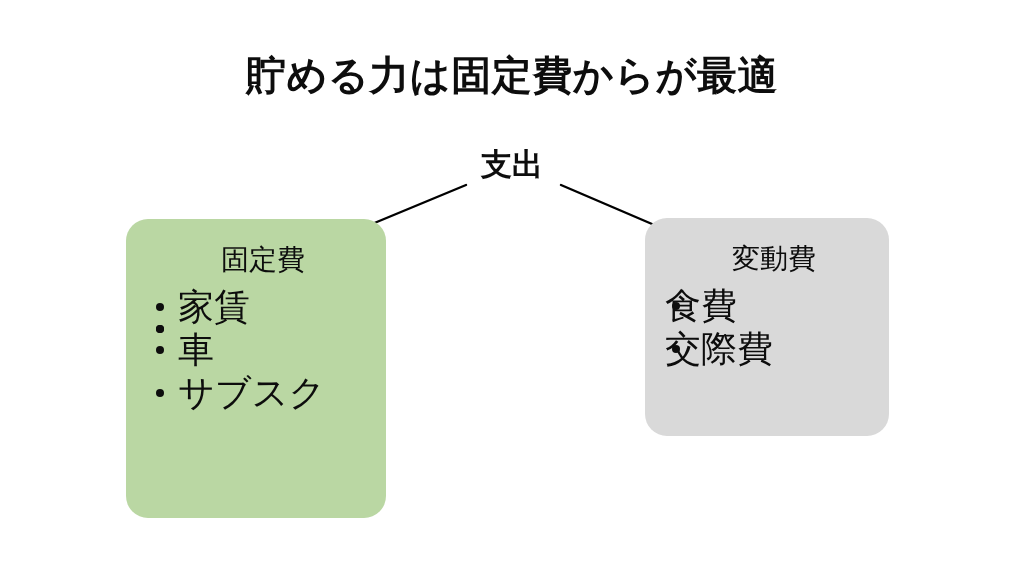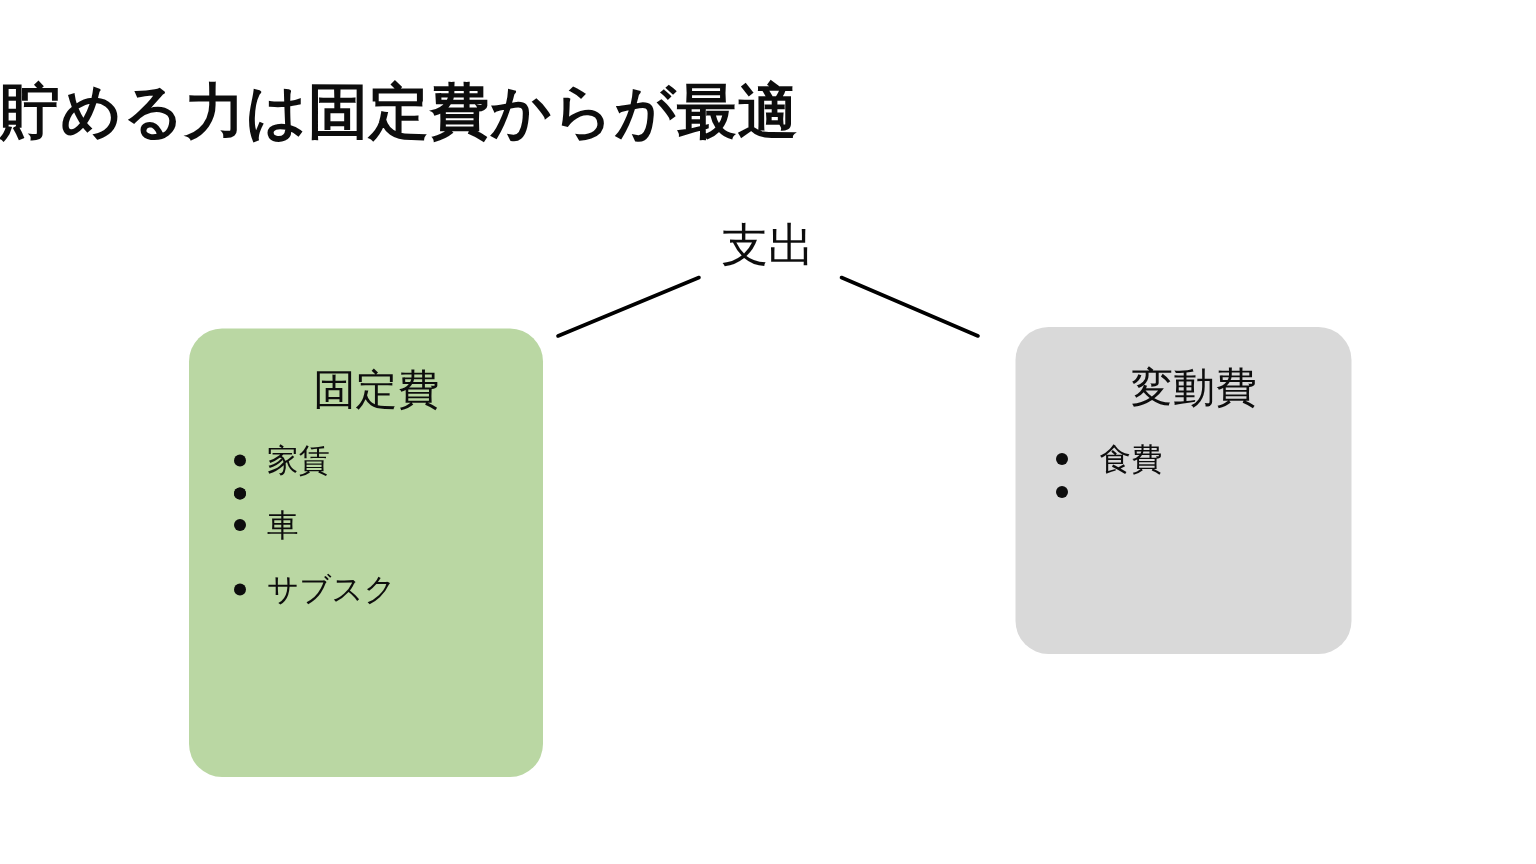--- a/index.html
+++ b/index.html
@@ -20,37 +20,38 @@
     height: 576px;
     background: #ffffff;
   }
 
   
   #slide-title {
     position: absolute;
     left: 0;
     top: 52px;
     width: 1024px;
+    text-align: center;
     font-size: 40px;
     font-weight: bold;
     letter-spacing: 0.5px;
     line-height: 1.15;
     color: #0d0d0d;
     white-space: nowrap;
   }
 
   
   #root-label {
     position: absolute;
     left: 0;
     top: 146px;
     width: 1024px;
     text-align: center;
     font-size: 31px;
-    font-weight: normal;
+    font-weight: bold;
     line-height: 1.2;
     color: #0d0d0d;
     white-space: nowrap;
   }
 
   
   #connectors {
     position: absolute;
     left: 0;
     top: 0;
@@ -61,70 +62,69 @@
 
   
   .category-box {
     position: absolute;
     border-radius: 22px;
     box-sizing: border-box;
   }
   #box-fixed {
     left: 126px;
     top: 219px;
-    width: 236px;
+    width: 260px;
     height: 299px;
     background: #bad7a3;
   }
   #box-variable {
     left: 645px;
     top: 218px;
-    width: 224px;
+    width: 244px;
     height: 218px;
     background: #d9d9d9;
-    margin-left: 32px;
   }
 
   .box-heading {
     text-align: center;
     font-size: 28px;
     line-height: 1.2;
     color: #0d0d0d;
     padding-top: 24px;
     padding-left: 14px;
     white-space: nowrap;
   }
 
   .item-list {
     list-style: none;
     margin: 0;
     padding: 0;
     margin-top: 9px;
   }
   .item-list li {
     position: relative;
-    font-size: 21px;
+    font-size: 36px;
     line-height: 43px;
     color: #0d0d0d;
     padding-left: 52px;
     white-space: nowrap;
     font-family: Liberation Serif, serif;
   }
   .item-list li .bullet {
     position: absolute;
     left: 30px;
     top: 50%;
     width: 8px;
     height: 8px;
     margin-top: -4px;
     border-radius: 50%;
     background: #0d0d0d;
   }
   #box-variable .item-list li {
-    padding-left: 56px;
+    padding-left: 20px;
   }
   #box-variable .item-list li .bullet {
     left: 27px;
   }
 </style>
 </head>
 <body>
 
 <div id="canvas">
 
@@ -163,17 +163,18 @@
 
   <div class="category-box" id="box-variable">
     <div class="box-heading">変動費</div>
     <ul class="item-list">
       <li>
         <span class="bullet"></span>
         <span>食費</span>
       </li>
       <li>
         <span class="bullet"></span>
+        <span>交際費</span>
       </li>
     </ul>
   </div>
 
 </div>
 
 </body></html>

